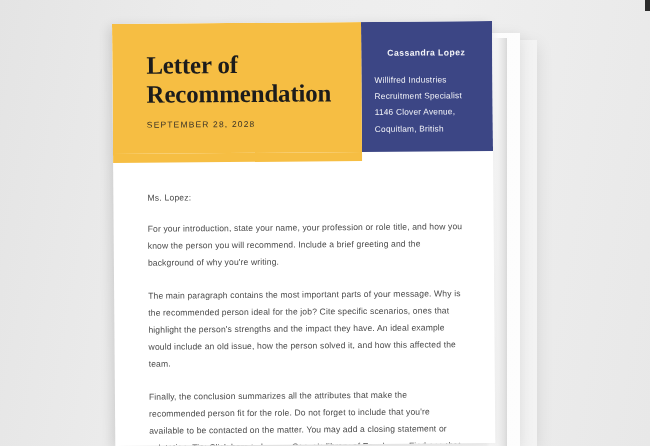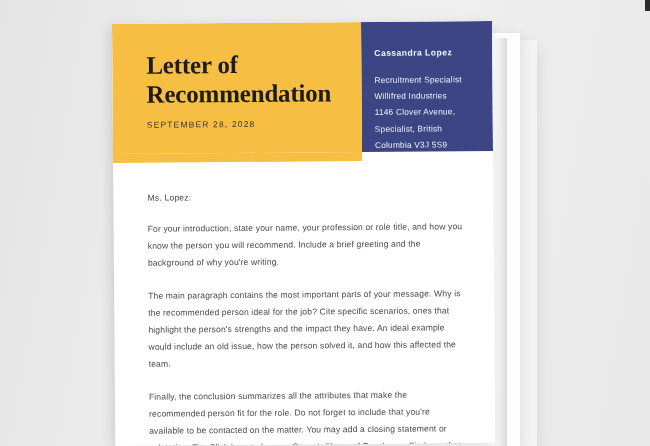--- a/index.html
+++ b/index.html
@@ -122,20 +122,21 @@
     flex: 1 1 auto;
     padding: 26px 14px 0 13px;
     box-sizing: border-box;
     color: #f2f3f8;
   }
   .contact-name {
     font-size: 8.6px;
     font-weight: bold;
     letter-spacing: 0.45px;
     margin: 0 0 14px 0;
+    text-align: center;
   }
   .contact-lines {
     font-size: 8.3px;
     line-height: 1.95;
     letter-spacing: 0.22px;
   }
   .contact-lines div { white-space: nowrap; }
 
   
   .body {
@@ -172,25 +173,24 @@
 
     <div class="header-left">
       <h1 class="doc-title">Letter of
 Recommendation</h1>
       <div class="doc-date">SEPTEMBER 28, 2028</div>
     </div>
 
     <div class="header-right">
       <div class="contact-name">Cassandra Lopez</div>
       <div class="contact-lines">
+        <div>Willifred Industries</div>
         <div>Recruitment Specialist</div>
-        <div>Willifred Industries</div>
         <div>1146 Clover Avenue,</div>
-        <div>Specialist, British</div>
-        <div>Columbia V3J 5S9</div>
+        <div>Coquitlam, British</div>
       </div>
     </div>
 
   </div>
 
   <div class="body">
 
     <p class="salutation">Ms. Lopez:</p>
 
     <p class="para">For your introduction, state your name, your profession or role title, and how you know the person you will recommend. Include a brief greeting and the background of why you're writing.</p>

